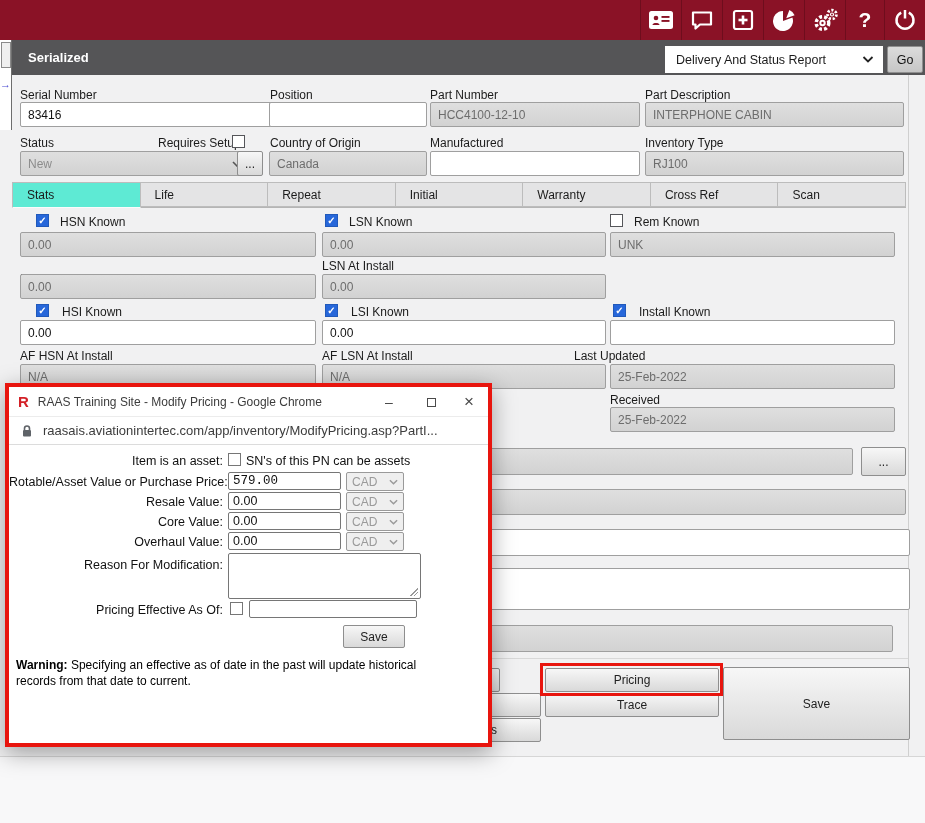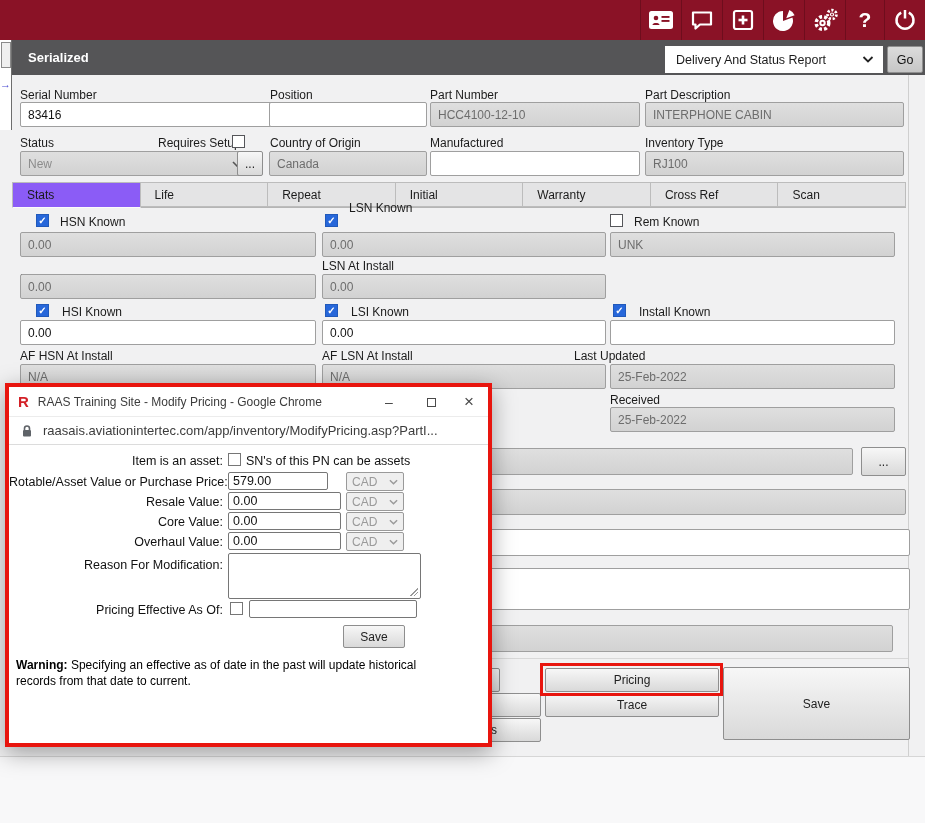--- a/index.html
+++ b/index.html
@@ -42,21 +42,21 @@
 
   .cb { position:absolute; width:13px; height:13px; border:1px solid #55565a; background:#fff; cursor:pointer;
         font-size:10px; line-height:11px; text-align:center; color:#fff; font-weight:bold; }
   .cb.on { background:#2767da; border-color:#2159ba; }
 
   
   .tabrow { position:absolute; left:12px; top:182px; width:894px; height:26px; display:flex; border-bottom:1px solid #b5b5b5; }
   .tab { flex:1 1 0; background:#e4e4e5; border:1px solid #bcbcbc; border-left:none; font-size:12px; color:#1b1b1b;
          display:flex; align-items:center; padding-left:14px; cursor:pointer; }
   .tab:first-child { border-left:1px solid #bcbcbc; }
-  .tab.active { background:#8b5cf6; border-bottom:1px solid #fbfbfb; margin-bottom:-1px; }
+  .tab.active { background:#5eead4; border-bottom:1px solid #fbfbfb; margin-bottom:-1px; }
 
   .btn { position:absolute; background:linear-gradient(#f7f7f7,#d9d9d9); border:1px solid #8e8e8e; border-radius:2px;
          font-size:12px; color:#222; display:flex; align-items:center; justify-content:center; cursor:pointer; }
   .divline { position:absolute; border-top:1px solid #d8d8d8; }
   .red-box { position:absolute; border:3px solid #e8150e; z-index:45; pointer-events:none; }
 
   
   .popup-frame { position:absolute; left:5px; top:383px; width:487px; height:364px; border:4px solid #e8150e; z-index:40;
                  box-shadow:0 6px 22px rgba(0,0,0,.35); }
   .popup-win { position:relative; width:479px; height:356px; background:#fff; }
@@ -191,21 +191,21 @@
     <div class="tab">Repeat</div>
     <div class="tab">Initial</div>
     <div class="tab">Warranty</div>
     <div class="tab">Cross Ref</div>
     <div class="tab">Scan</div>
   </div>
 
   <div class="cb on" style="left:36px;top:214px">✓</div>
   <div class="lbl" style="left:60px;top:215px">HSN Known</div>
   <div class="cb on" style="left:325px;top:214px">✓</div>
-  <div class="lbl" style="left:349px;top:201px">LSN Known</div>
+  <div class="lbl" style="left:349px;top:215px">LSN Known</div>
   <div class="cb" style="left:610px;top:214px"></div>
   <div class="lbl" style="left:634px;top:215px">Rem Known</div>
   <input class="fld dis" style="left: 20px; top: 232px; width: 296px;" disabled="" value="0.00">
   <input class="fld dis" style="left: 322px; top: 232px; width: 284px;" disabled="" value="0.00">
   <input class="fld dis" style="left: 610px; top: 232px; width: 285px;" disabled="" value="UNK">
 
   <div class="lbl" style="left:20px;top:272px">HSN At Install</div>
   <div class="lbl" style="left:322px;top:259px">LSN At Install</div>
   <input class="fld dis" style="left: 20px; top: 274px; width: 296px;" disabled="" value="0.00">
   <input class="fld dis" style="left: 322px; top: 274px; width: 284px;" disabled="" value="0.00">
@@ -279,21 +279,21 @@
           <rect x="2" y="6" width="8" height="6.5" rx="1" fill="#5f6368"></rect>
         </svg>
         <span class="pu-url">raasais.aviationintertec.com/app/inventory/ModifyPricing.asp?PartI...</span>
       </div>
 
       <div class="pu-lbl" style="top:67px">Item is an asset:</div>
       <div class="pu-cb" style="left:219px;top:66px"></div>
       <div class="pu-text" style="left:237px;top:67px">SN's of this PN can be assets</div>
 
       <div class="pu-lbl" style="top:88px">Rotable/Asset Value or Purchase Price:</div>
-      <input class="pu-inp" style="left: 219px; top: 85px; width: 100px;" value="579.00">
+      <input class="pu-inp" style="left: 219px; top: 85px; width: 113px; font-family: Liberation Mono, monospace;" value="579.00">
       <div class="pu-sel" style="left:337px;top:85px">
         <span>CAD</span>
         <svg width="9" height="6" viewBox="0 0 10 6">
             <path d="M1 1 L5 5 L9 1" fill="none" stroke="#9a9a9a" stroke-width="1.6"></path>
           </svg>
       </div>
 
       <div class="pu-lbl" style="top:108px">Resale Value:</div>
       <input class="pu-inp" style="left: 219px; top: 105px; width: 113px;" value="0.00">
       <div class="pu-sel" style="left:337px;top:105px">

